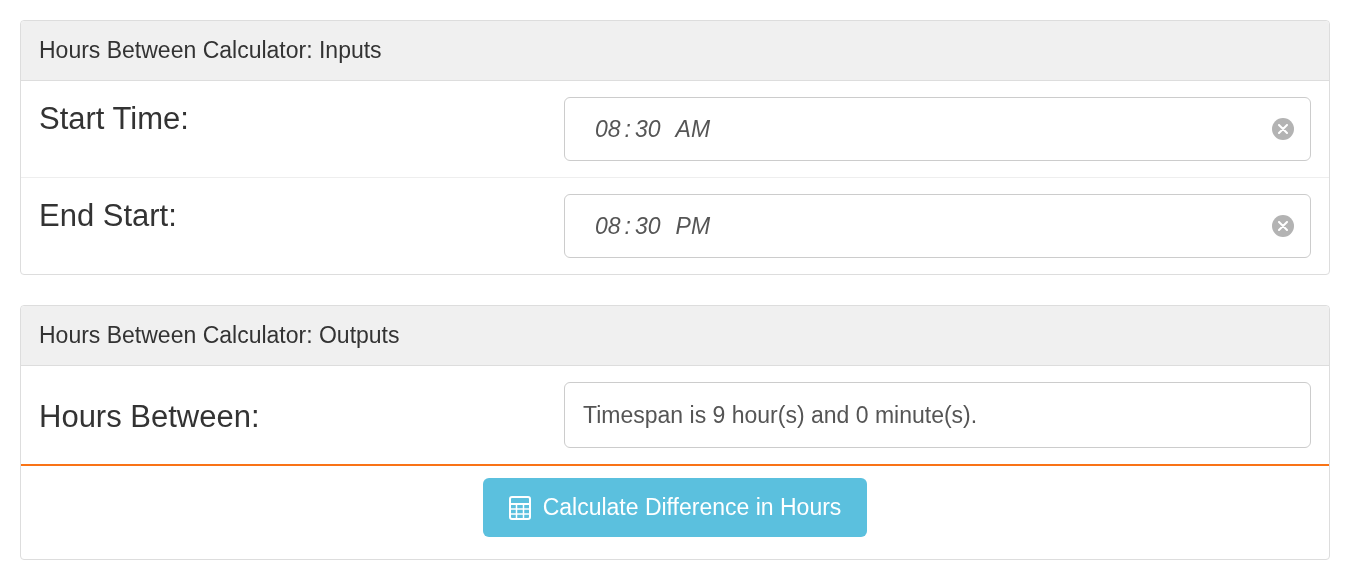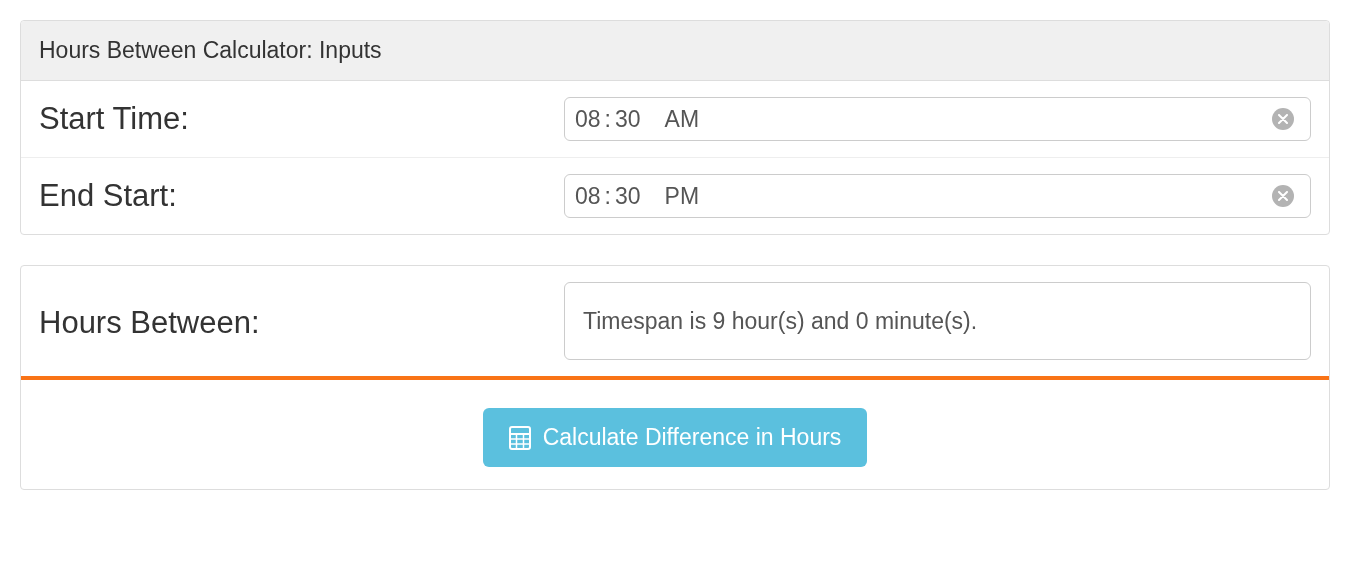--- a/index.html
+++ b/index.html
@@ -42,36 +42,37 @@
     color: #333;
     padding-top: 4px;
   }
   .form-control-wrap {
     flex: 1;
   }
   .time-input {
     position: relative;
     border: 1px solid #ccc;
     border-radius: 6px;
-    height: 44px;
+    height: 64px;
     display: flex;
     align-items: center;
-    padding: 0 9px;
+    padding: 0 29px;
     font-size: 23px;
     color: #555;
     background: #fff;
+    font-style: italic;
   }
   .time-seg {
     padding: 0 1px;
   }
   .time-colon {
     padding: 0 3px;
   }
   .time-ampm {
-    margin-left: 23px;
+    margin-left: 14px;
   }
   .clear-btn {
     position: absolute;
     right: 16px;
     top: 50%;
     transform: translateY(-50%);
     width: 22px;
     height: 22px;
     border-radius: 50%;
     background: #b3b3b3;
@@ -83,32 +84,32 @@
   .clear-btn svg { display: block; }
   .output-row {
     display: flex;
     align-items: center;
     padding: 16px 18px;
   }
   .output-field {
     flex: 1;
     border: 1px solid #ccc;
     border-radius: 6px;
-    height: 78px;
+    height: 66px;
     display: flex;
     align-items: center;
     padding: 0 18px;
     font-size: 23px;
     color: #555;
     background: #fff;
   }
   .button-row {
-    padding: 28px 18px 22px;
+    padding: 12px 18px 22px;
     text-align: center;
-    border-top: 4px solid #f97316;
+    border-top: 2px solid #f97316;
   }
   .calc-btn {
     display: inline-flex;
     align-items: center;
     gap: 12px;
     background: #5bc0de;
     color: #fff;
     border: none;
     border-radius: 6px;
     padding: 16px 26px;
@@ -158,20 +159,21 @@
             </svg>
           </span>
         </div>
       </div>
     </div>
 
   </div>
 </div>
 
 <div class="panel">
+  <div class="panel-heading">Hours Between Calculator: Outputs</div>
   <div class="panel-body">
 
     <div class="output-row">
       <div class="form-label">Hours Between:</div>
       <div class="output-field">
         <span>Timespan is 9 hour(s) and 0 minute(s).</span>
       </div>
     </div>
 
     <div class="button-row">

